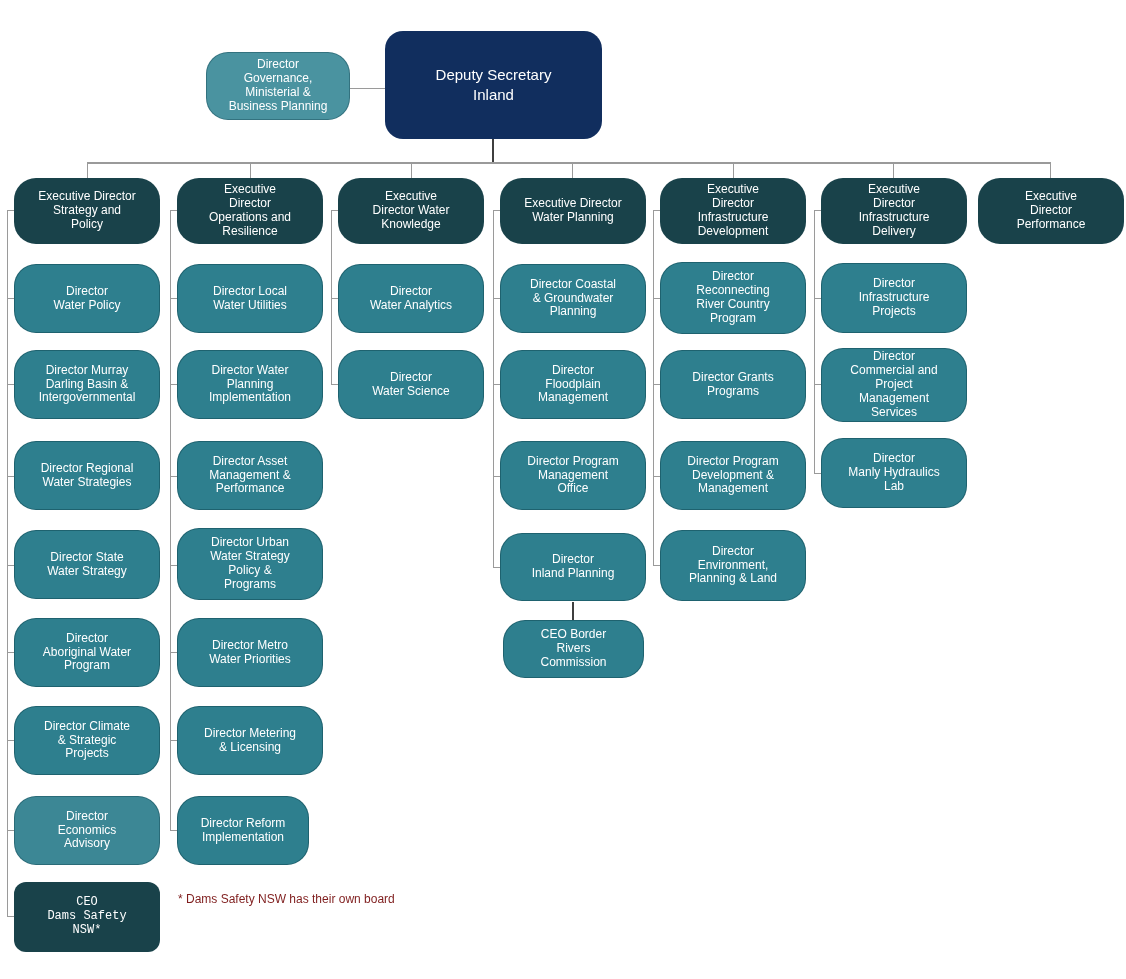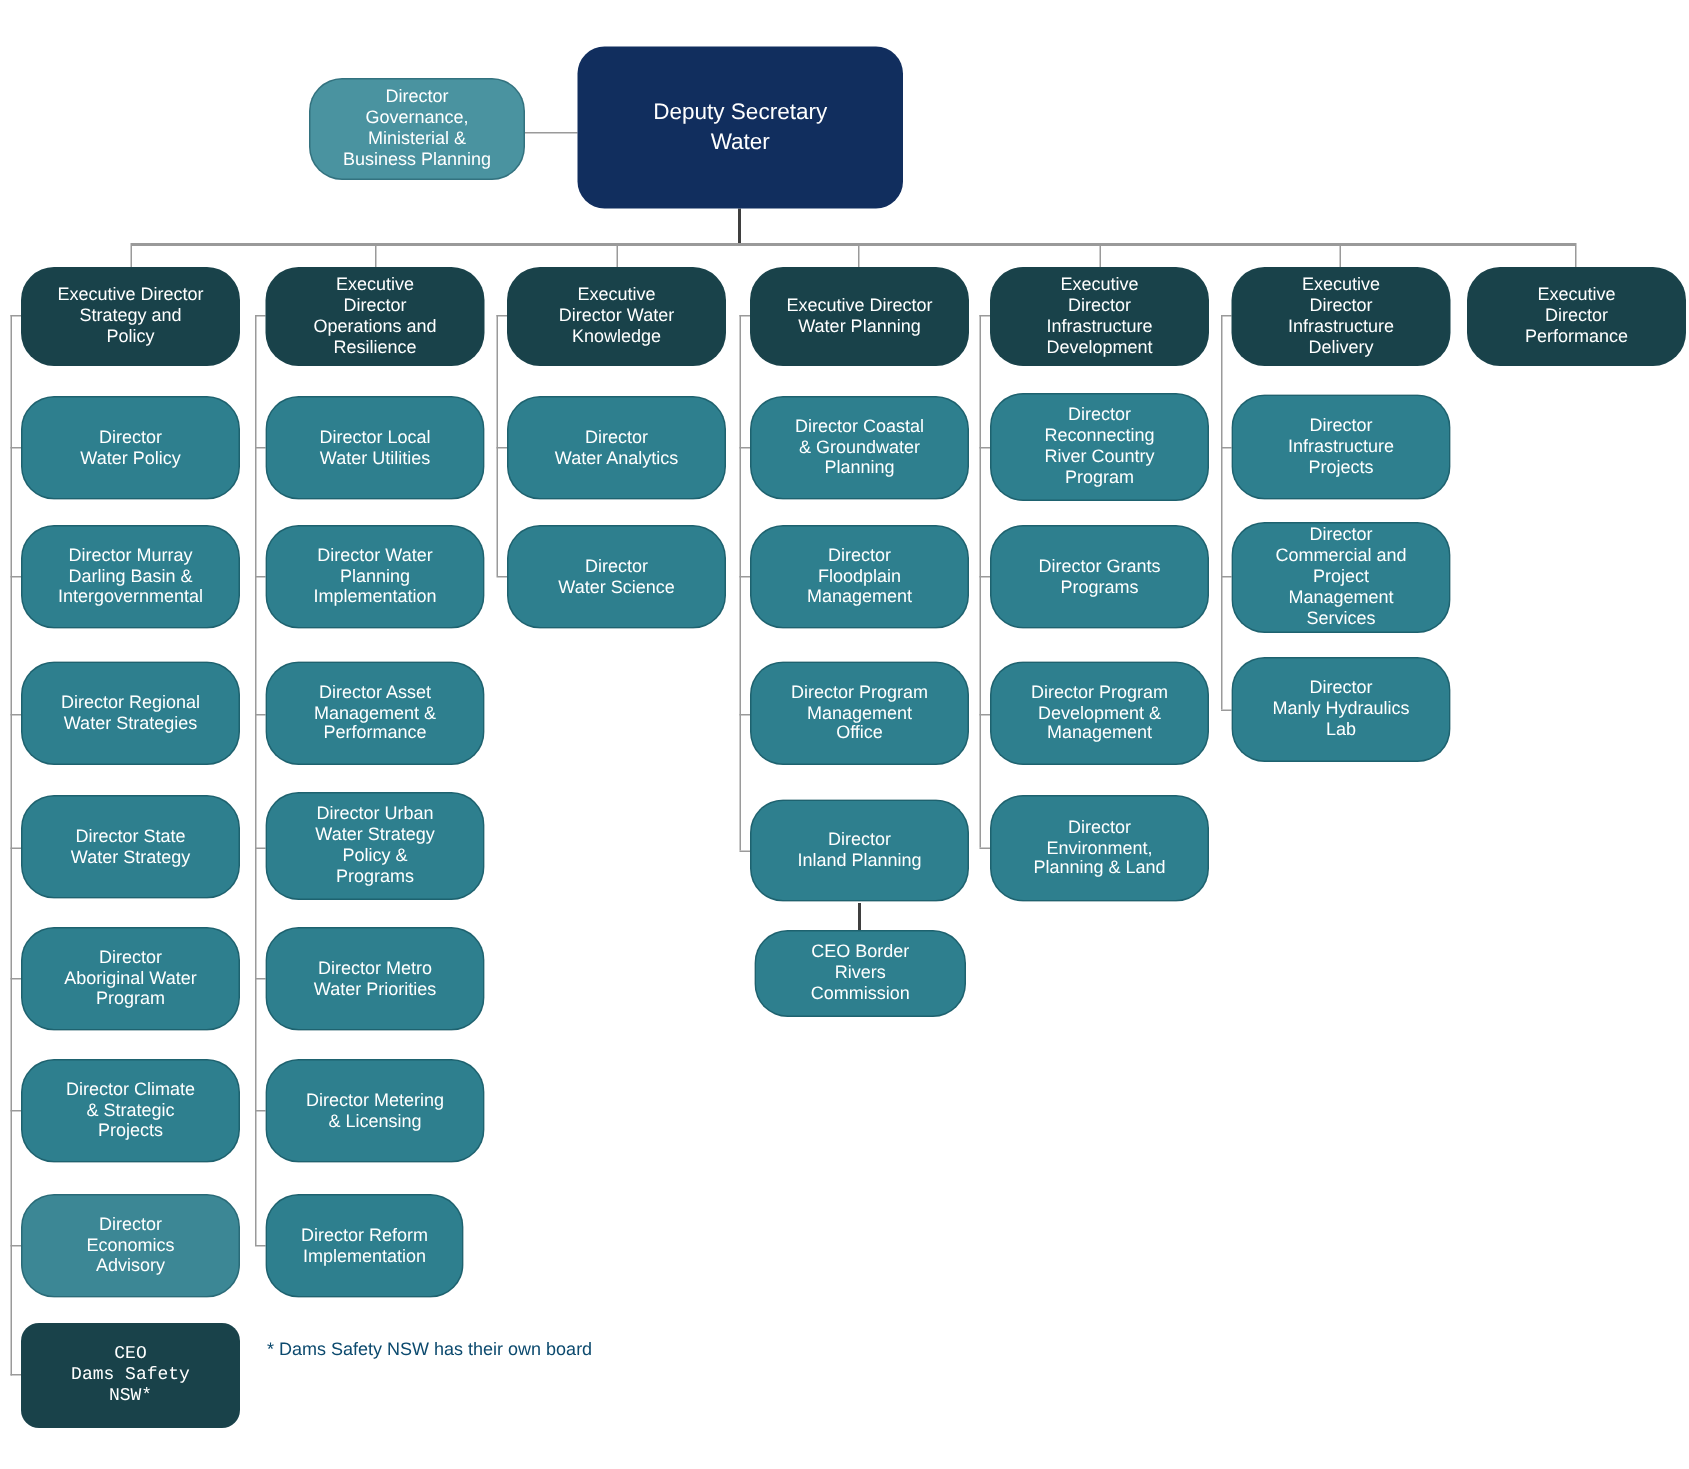--- a/index.html
+++ b/index.html
@@ -10,21 +10,21 @@
        font-size:12px;line-height:1.16;padding:3px 5px;}
   .box span{white-space:pre-line;}
   .navy{background:var(--c-navy);border-radius:18px;font-size:15px;line-height:1.35;}
   .exec{background:var(--c-exec);}
   .child{background:var(--c-child);border:1px solid rgba(8,55,66,.4);}
   .light{background:var(--c-light);border:1px solid rgba(8,55,66,.35);}
   .mid{background:var(--c-mid);border:1px solid rgba(8,55,66,.35);}
   .dark-child{background:var(--c-exec);border:none;border-radius:12px;font-family:Liberation Mono, monospace;}
   .line{position:absolute;background:var(--c-line);}
   .dline{position:absolute;background:var(--c-line-dark);}
-  .footnote{position:absolute;color:#0c4a6e;font-size:12px;}
+  .footnote{position:absolute;color:#7f1d1d;font-size:12px;}
 </style>
 </head>
 <body>
 
 <div class="canvas">
 
   <div class="line" style="left:350px;top:88px;width:35px;height:1px"></div>
   <div class="dline" style="left:492px;top:139px;width:2px;height:24px"></div>
   <div class="line" style="left:87px;top:162px;width:964px;height:2px"></div>
   <div class="line" style="left:87px;top:164px;width:1px;height:14px"></div>
@@ -77,21 +77,21 @@
   <div class="line" style="left:653px;top:565px;width:7px;height:1px"></div>
 
   <div class="line" style="left:814px;top:210px;width:1px;height:263px"></div>
   <div class="line" style="left:814px;top:210px;width:7px;height:1px"></div>
   <div class="line" style="left:814px;top:298px;width:7px;height:1px"></div>
   <div class="line" style="left:814px;top:384px;width:7px;height:1px"></div>
   <div class="line" style="left:814px;top:473px;width:7px;height:1px"></div>
 
   <div class="box navy" style="left:385px;top:31px;width:217px;height:108px">
       <span>Deputy Secretary
-Water</span>
+Inland</span>
     </div>
   <div class="box light" style="left:206px;top:52px;width:144px;height:68px">
       <span>Director
 Governance,
 Ministerial &amp;
 Business Planning</span>
     </div>
 
   <div class="box exec" style="left:14px;top:178px;width:146px;height:66px">
       <span>Executive Director

